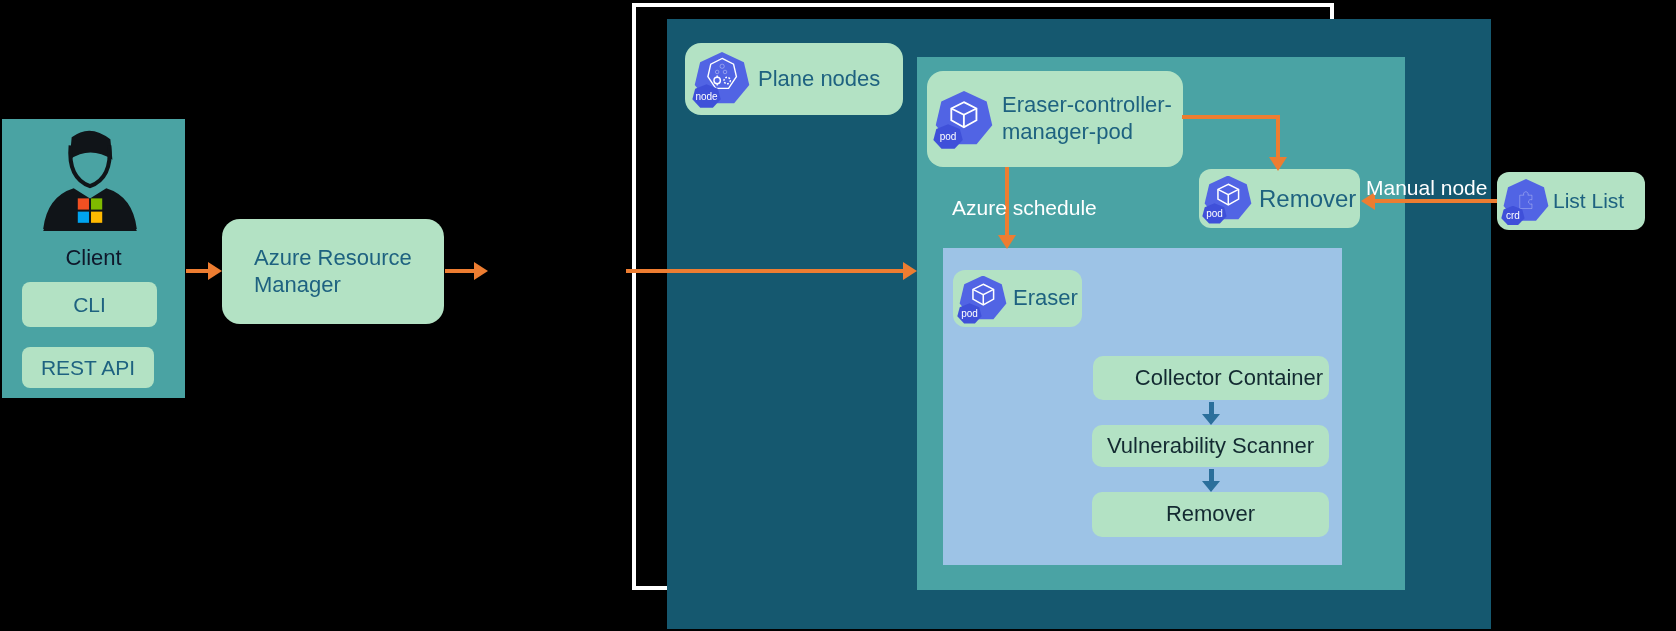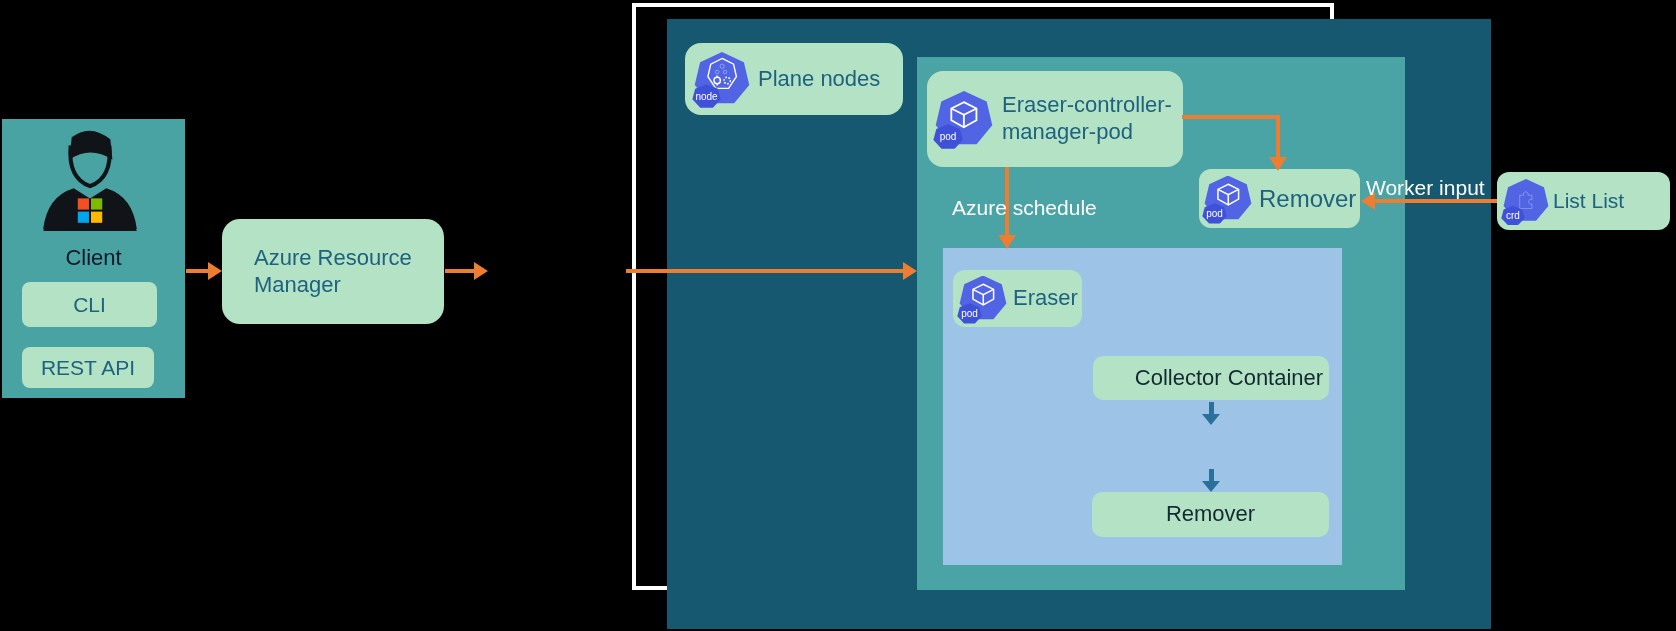--- a/index.html
+++ b/index.html
@@ -21,21 +21,21 @@
   
   .gbox{position:absolute;background:#B3E2C4;border-radius:14px;display:flex;
         align-items:center;color:#1E6280;font-size:22px;z-index:5;box-sizing:border-box;}
   .lbl{white-space:pre-line;line-height:1.22;}
   .box-arm{left:222px;top:219px;width:222px;height:105px;border-radius:18px;padding-left:32px;}
   .box-cp{left:489px;top:220px;width:136px;height:106px;border-radius:18px;padding-left:30px;}
   .box-worker{left:685px;top:43px;width:218px;height:72px;border-radius:16px;padding-left:9px;gap:8px;}
   .box-ctrl{left:927px;top:71px;width:256px;height:96px;border-radius:16px;padding-left:8px;gap:9px;}
   .box-eraser{left:953px;top:270px;width:129px;height:57px;border-radius:12px;padding-left:6px;gap:6px;}
   .box-remover-pod{left:1199px;top:169px;width:161px;height:59px;border-radius:12px;padding-left:5px;gap:7px;font-size:24px;}
-  .box-imglist{left:1497px;top:172px;width:173px;height:58px;border-radius:12px;padding-left:6px;gap:4px;font-size:21px;}
+  .box-imglist{left:1497px;top:172px;width:148px;height:58px;border-radius:12px;padding-left:6px;gap:4px;font-size:21px;}
   .box-cli{left:20px;top:163px;width:135px;height:45px;border-radius:8px;justify-content:center;font-size:21px;}
   .box-rest{left:20px;top:228px;width:132px;height:41px;border-radius:8px;justify-content:center;font-size:21px;}
   .stack{justify-content:center;text-align:center;color:#132A31;border-radius:10px;}
   .box-collector{left:1093px;top:356px;width:236px;height:44px;padding-left:36px;}
   .box-scanner{left:1092px;top:425px;width:237px;height:42px;}
   .box-remover-c{left:1092px;top:492px;width:237px;height:45px;}
 
   .client-title{position:absolute;left:0;top:126px;width:100%;text-align:center;
                 color:#0f172a;font-size:22px;}
   .person-svg{position:absolute;left:23px;top:2px;width:130px;height:112px;}
@@ -179,20 +179,23 @@
       <span class="hepta kbadge">
           <span>crd</span>
         </span>
     </span>
     <span class="lbl">List List</span>
   </div>
 
   <div class="gbox stack box-collector">
     <span class="lbl">Collector Container</span>
   </div>
+  <div class="gbox stack box-scanner">
+    <span class="lbl">Vulnerability Scanner</span>
+  </div>
   <div class="gbox stack box-remover-c">
     <span class="lbl">Remover</span>
   </div>
 
   <div class="hline" style="left:186px;top:269px;width:22px;"></div>
   <div class="head head-right" style="left:208px;top:262px;"></div>
 
   <div class="hline" style="left:445px;top:269px;width:29px;"></div>
   <div class="head head-right" style="left:474px;top:262px;"></div>
 
@@ -208,15 +211,15 @@
 
   <div class="hline" style="left:1375px;top:199px;width:122px;"></div>
   <div class="head head-left" style="left:1361px;top:192px;"></div>
 
   <div class="bvline" style="left:1209px;top:402px;height:12px;"></div>
   <div class="bhead-down" style="left:1202px;top:414px;"></div>
   <div class="bvline" style="left:1209px;top:469px;height:12px;"></div>
   <div class="bhead-down" style="left:1202px;top:481px;"></div>
 
   <div class="wlabel auto-sched">Azure schedule</div>
-  <div class="wlabel man-input">Worker input</div>
+  <div class="wlabel man-input">Manual node</div>
 
 </div>
 
 </body></html>

